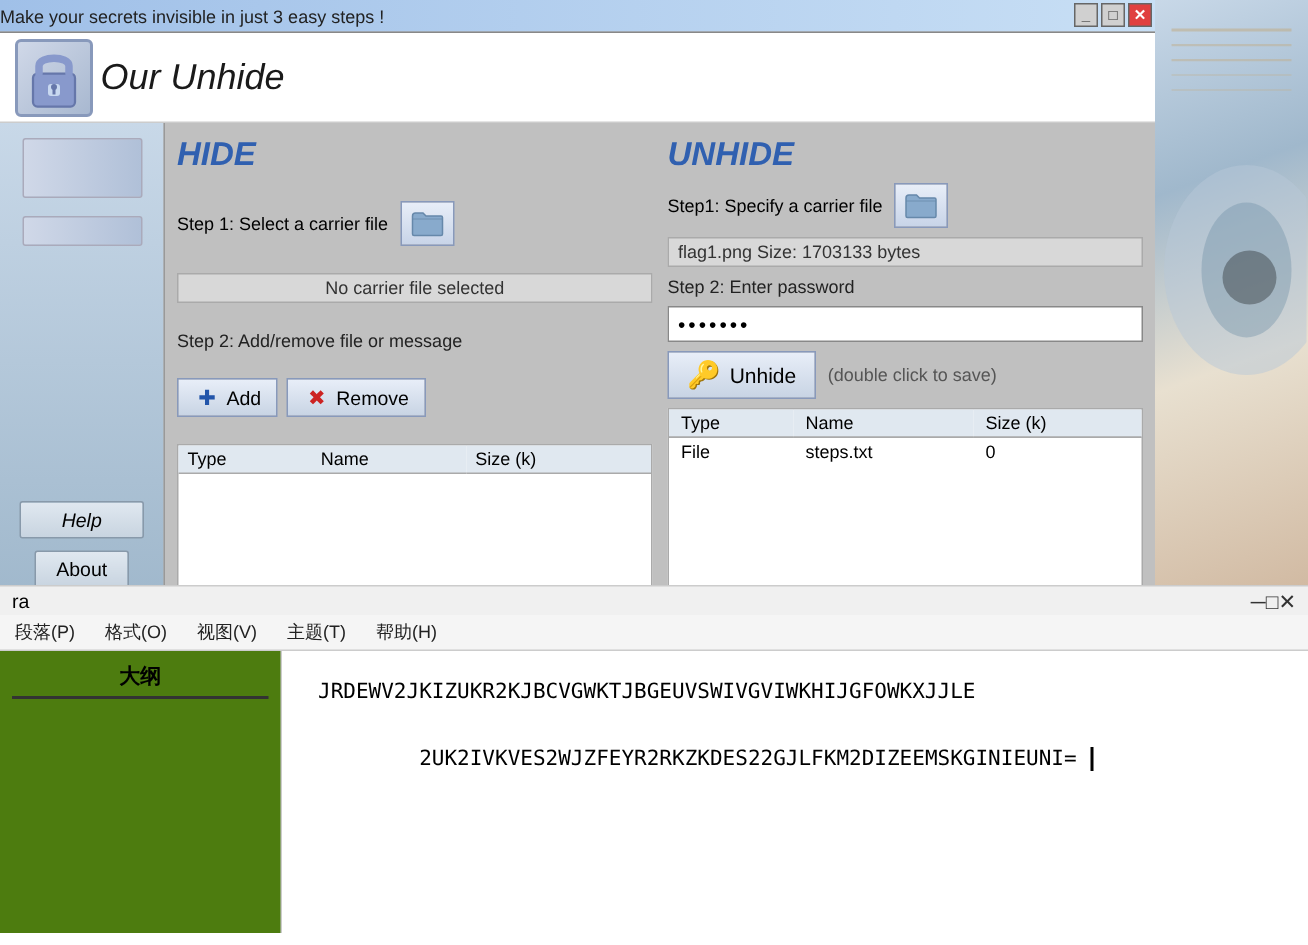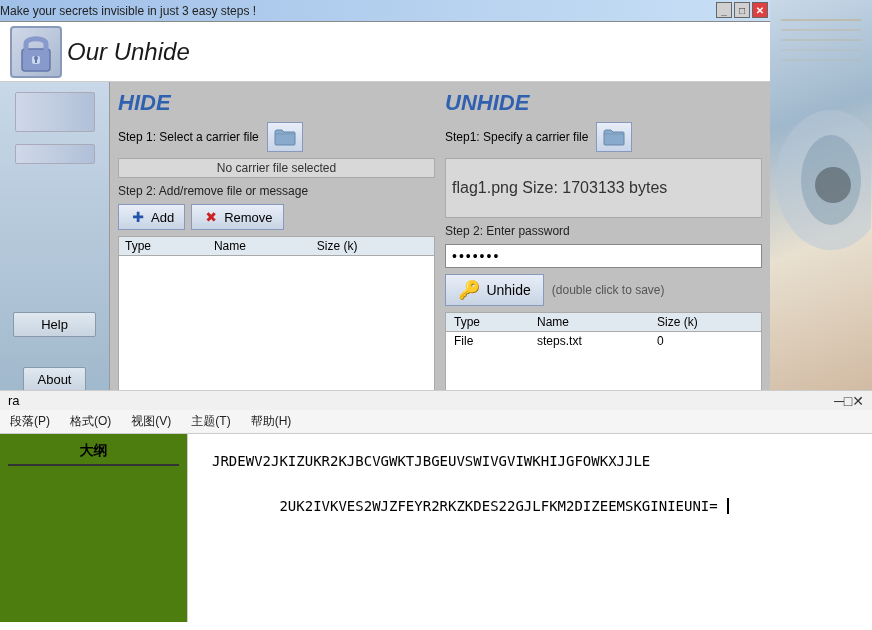--- a/index.html
+++ b/index.html
@@ -98,21 +98,22 @@
       border-radius: 2px;
     }
     .help-btn {
       background: linear-gradient(to bottom, #e0e8f0, #c8d4e0);
       border: 1px solid #8899aa;
       padding: 4px 27px;
       font-size: 13px;
       cursor: pointer;
       border-radius: 2px;
       margin-top: auto;
-      margin-bottom: 22px;
+      margin-bottom: 0;
+      font-style: italic;
     }
     .about-btn {
       background: linear-gradient(to bottom, #e0e8f0, #c8d4e0);
       border: 1px solid #8899aa;
       padding: 4px 14px;
       font-size: 13px;
       cursor: pointer;
       border-radius: 2px;
       margin-bottom: 8px;
     }
@@ -123,21 +124,21 @@
       flex: 1;
       padding: 8px;
       gap: 10px;
     }
 
     
     .hide-panel {
       flex: 1;
       display: flex;
       flex-direction: column;
-      gap: 6px;
+      gap: 18px;
     }
     .hide-title {
       font-size: 22px;
       font-weight: bold;
       color: #3060b0;
       font-style: italic;
     }
     .step-row {
       display: flex;
       align-items: center;
@@ -253,22 +254,22 @@
     }
     .result-table td {
       padding: 2px 8px;
       font-size: 12px;
     }
 
     
     .carrier-info-bar {
       background: #d8d8d8;
       border: 1px solid #aaa;
-      padding: 20px 6px;
-      font-size: 16px;
+      padding: 2px 6px;
+      font-size: 12px;
       color: #333;
     }
 
     .editor-menu-bar {
       display: flex;
       align-items: center;
       background: #f5f5f5;
       border-bottom: 1px solid #ccc;
       padding: 2px 8px;
       gap: 16px;

